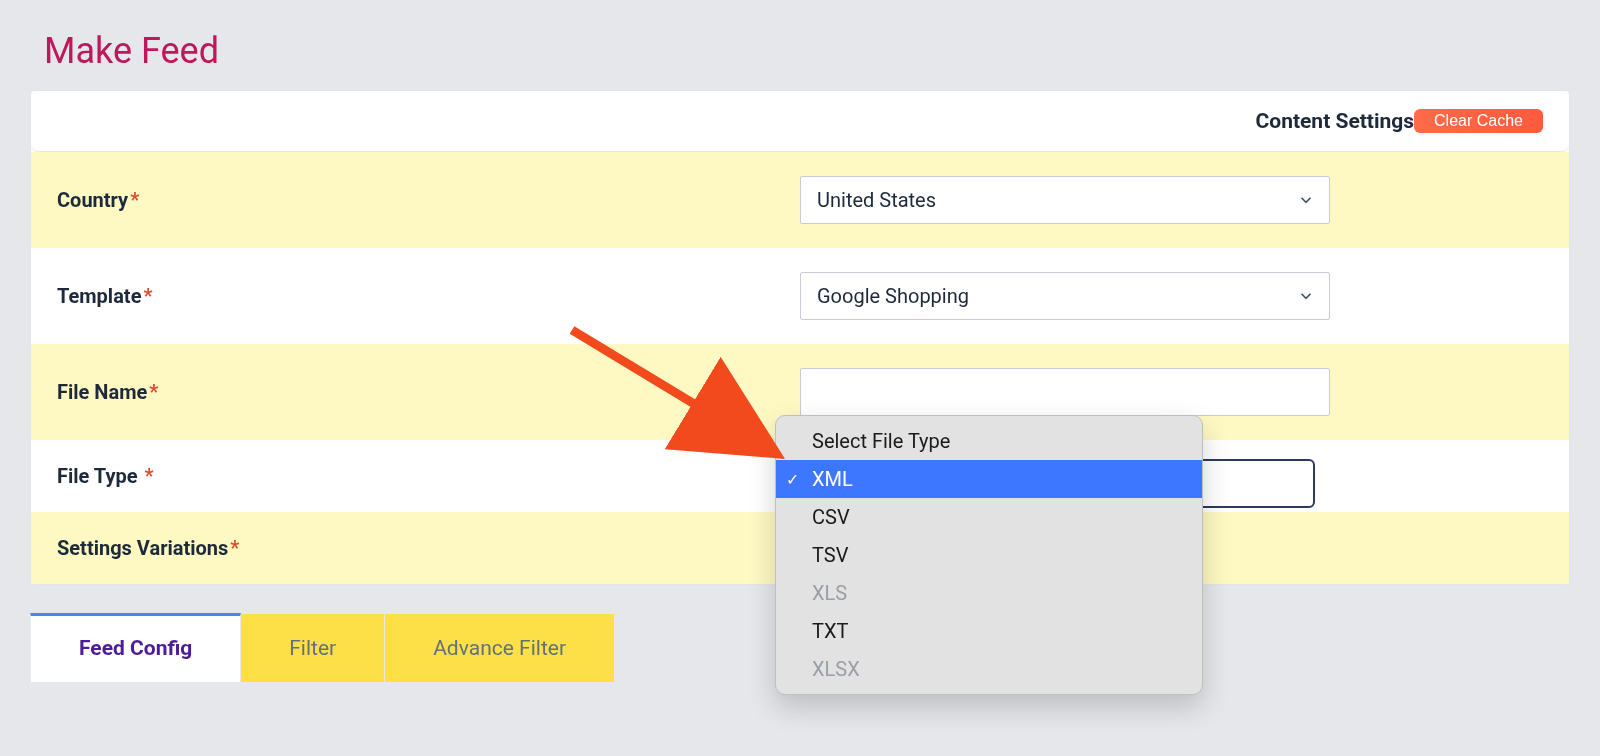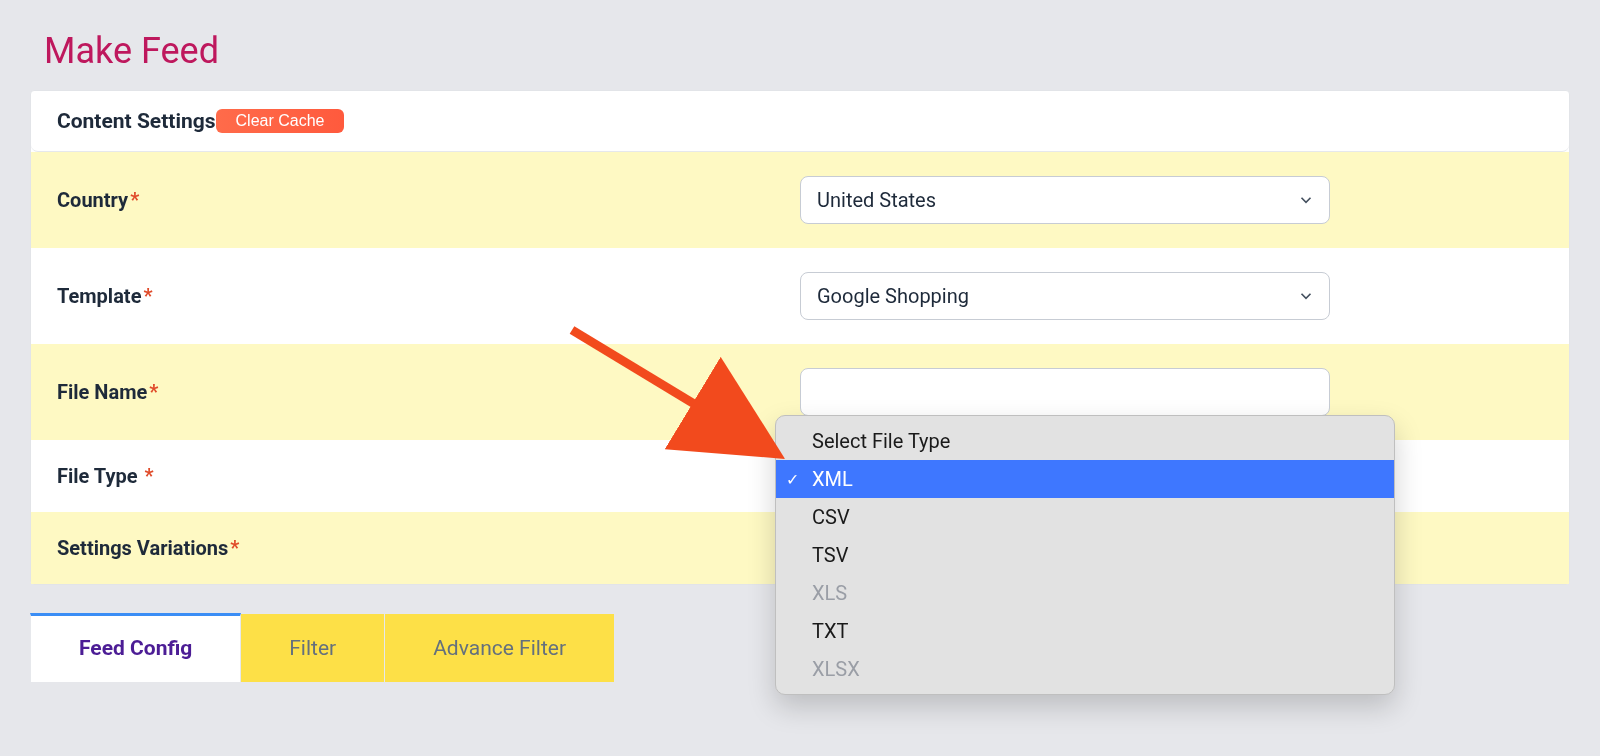--- a/index.html
+++ b/index.html
@@ -19,21 +19,21 @@
     }
     .panel {
       margin: 0 30px;
       background: #fff;
       border: 1px solid #e2e4e8;
       border-radius: 4px;
     }
     .panel-header {
       display: flex;
       align-items: center;
-      justify-content: flex-start;
+      justify-content: flex-end;
       padding: 18px 26px;
       border-bottom: 1px solid #e6e8ec;
       border-radius: 7px;
     }
     .panel-header-title {
       font-size: 21px;
       font-weight: 700;
       color: #1e2a3a;
     }
     .btn-clear {
@@ -57,21 +57,21 @@
       font-size: 20px;
       font-weight: 700;
       color: #1e2a3a;
     }
     .req { color: #e04b2a; margin-left: 2px; }
     .control-col { flex: 0 0 50%; }
     .select-box, .text-input {
       width: 530px;
       height: 48px;
       border: 1px solid #c7ccd4;
-      border-radius: 8px;
+      border-radius: 2px;
       background: #fff;
       display: flex;
       align-items: center;
       padding: 0 16px;
       font-size: 20px;
       color: #1e2a3a;
       cursor: pointer;
       position: relative;
     }
     .text-input { cursor: text; }
@@ -91,21 +91,21 @@
       width: 530px;
       height: 49px;
       border: 2px solid #2a3c57;
       border-radius: 6px;
       background: #fff;
     }
     .dropdown {
       position: absolute;
       left: 775px;
       top: 415px;
-      width: 620px;
+      width: 428px;
       background: #e2e2e2;
       border: 1px solid #bfbfbf;
       border-radius: 10px;
       padding: 6px 0;
       box-shadow: 0 12px 28px rgba(0,0,0,0.18);
       z-index: 10;
     }
     .dd-item {
       display: flex;
       align-items: center;

